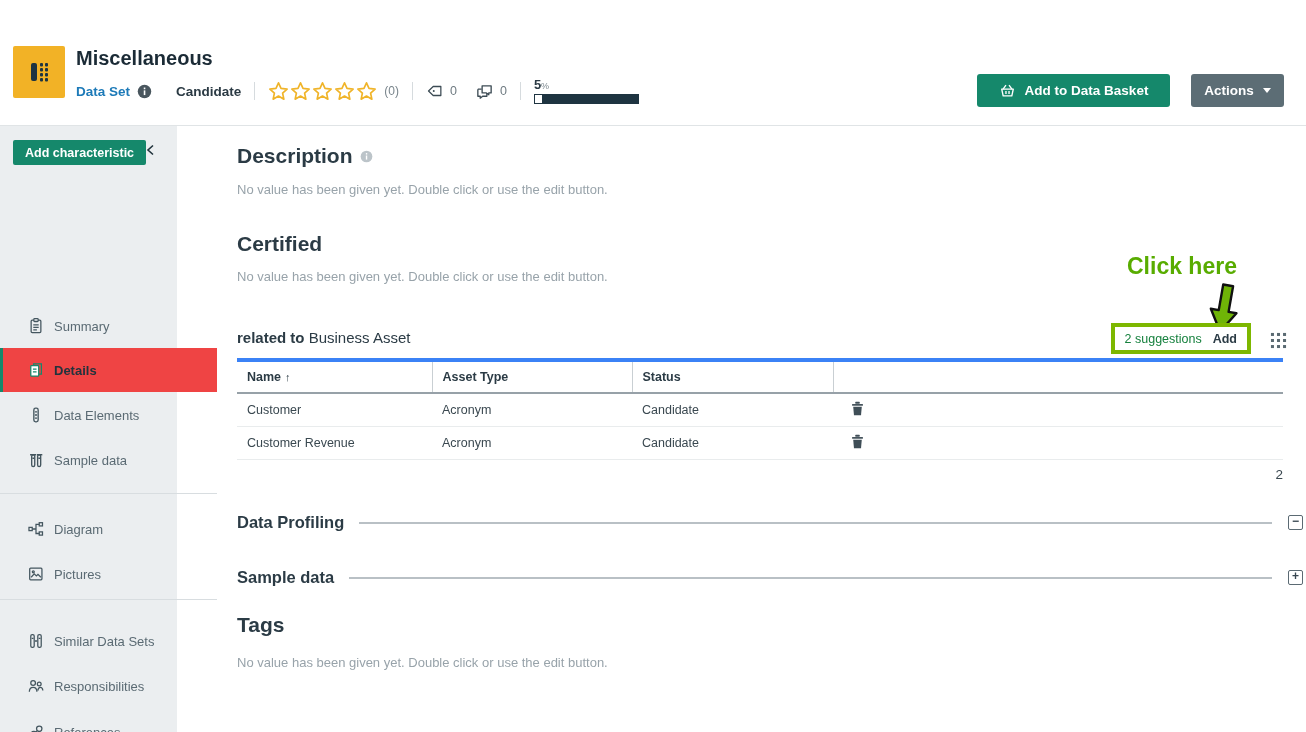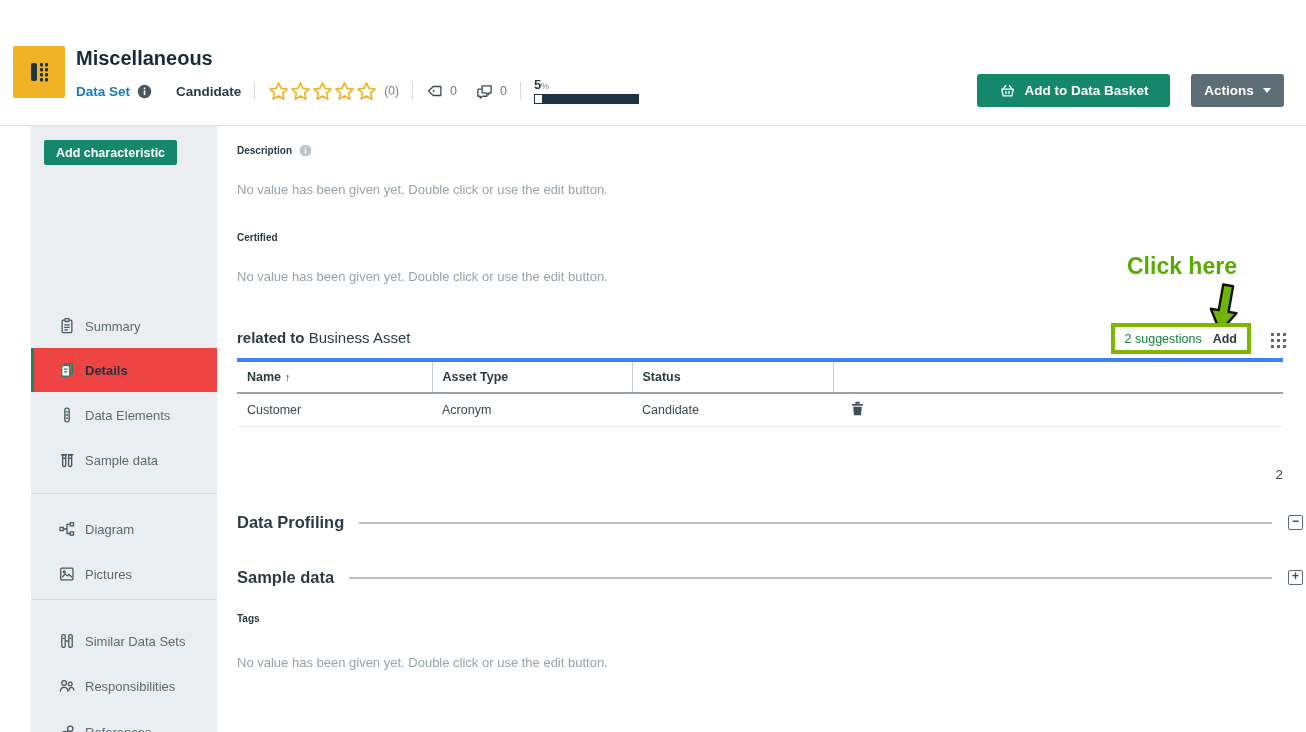--- a/index.html
+++ b/index.html
@@ -35,34 +35,34 @@
   .btn { position:absolute; top:74px; height:33px; border-radius:3px; display:flex; align-items:center; justify-content:center;
          color:#fff; font-weight:bold; font-size:13.5px; cursor:pointer; }
   .btn-basket { right:136px; width:193px; background:#15886b; gap:9px; }
   .btn-actions { right:22px; width:93px; background:#5c6d75; gap:9px; }
   .caret-down { width:0; height:0; border-top:5px solid #fff; border-left:4.5px solid transparent; border-right:4.5px solid transparent; }
 
   
   .workspace { position:absolute; left:0; top:125px; width:1306px; height:607px; border-top:1px solid #e0e4e6; background:#fff; }
 
   
-  .sidebar { position:absolute; left:0; top:0; width:217px; height:607px; background:#ebeef0;margin-left:31px; }
+  .sidebar { position:absolute; left:0; top:0; width:177px; height:607px; background:#ebeef0; }
   .btn-addchar { position:absolute; left:13px; top:14px; height:25px; padding:0 12px; background:#15886b; color:#fff;
                  font-size:12.5px; font-weight:bold; border:none; border-radius:2px; display:flex; align-items:center; cursor:pointer; }
   .collapse-btn { position:absolute; right:20px; top:16px; cursor:pointer; }
   .nav-item { position:absolute; left:0; width:217px; height:44px; display:flex; align-items:center; padding-left:27px;
               gap:9px; font-size:13px; color:#5a6a73; cursor:pointer; }
   .nav-item svg { flex:0 0 auto; color:#44565f; }
   .nav-item.active { background:#ef4444; border-left:3px solid #15886b; padding-left:24px; color:#22333d; font-weight:bold; }
   .nav-item.active svg { color:#15886b; }
   .nav-divider { position:absolute; left:0; width:217px; height:1px; background:#d8dde0; }
 
   
   .main { position:absolute; left:217px; top:0; width:1089px; height:607px; background:#fff; }
-  .sec-title { position:absolute; font-size:10px; font-weight:bold; color:#2b3b45; display:flex; align-items:center; gap:7px; }
+  .sec-title { position:absolute; font-size:21px; font-weight:bold; color:#2b3b45; display:flex; align-items:center; gap:7px; }
   .placeholder { position:absolute; font-size:13px; color:#98a3aa; }
 
   
   .click-here { position:absolute; left:910px; top:127px; font-size:23px; font-weight:bold; color:#58ac00; }
   .anno-arrow { position:absolute; left:986px; top:157px; transform:rotate(10deg); }
 
   
   .rel-title { position:absolute; left:20px; top:203px; font-size:15px; color:#2b3b45; }
   .rel-title b { font-weight:bold; }
   .suggest-box { position:absolute; right:55px; top:197px; border:4px solid #7db700; background:#fff; height:31px;
@@ -335,20 +335,32 @@
             <td>Acronym</td>
             <td>Candidate</td>
             <td><span class="trash-btn">
                   <svg width="13" height="15" viewBox="0 0 14 16" fill="#3f4e57">
                     <rect x="4.6" y="0.8" width="4.8" height="2" rx="0.5"></rect>
                     <rect x="1.2" y="3.2" width="11.6" height="1.8"></rect>
                     <path d="M2.4 6 H11.6 L10.8 15.4 H3.2 Z"></path>
                   </svg>
                 </span></td>
           </tr>
+          <tr>
+            <td>Customer Revenue</td>
+            <td>Acronym</td>
+            <td>Candidate</td>
+            <td><span class="trash-btn">
+                  <svg width="13" height="15" viewBox="0 0 14 16" fill="#3f4e57">
+                    <rect x="4.6" y="0.8" width="4.8" height="2" rx="0.5"></rect>
+                    <rect x="1.2" y="3.2" width="11.6" height="1.8"></rect>
+                    <path d="M2.4 6 H11.6 L10.8 15.4 H3.2 Z"></path>
+                  </svg>
+                </span></td>
+          </tr>
         </tbody>
       </table>
       <div class="row-count">2</div>
 
       <div class="section-row row-profiling">
         <span class="hd">Data Profiling</span>
         <span class="line"></span>
         <span class="toggle-box">−</span>
       </div>
       <div class="section-row row-sample">

